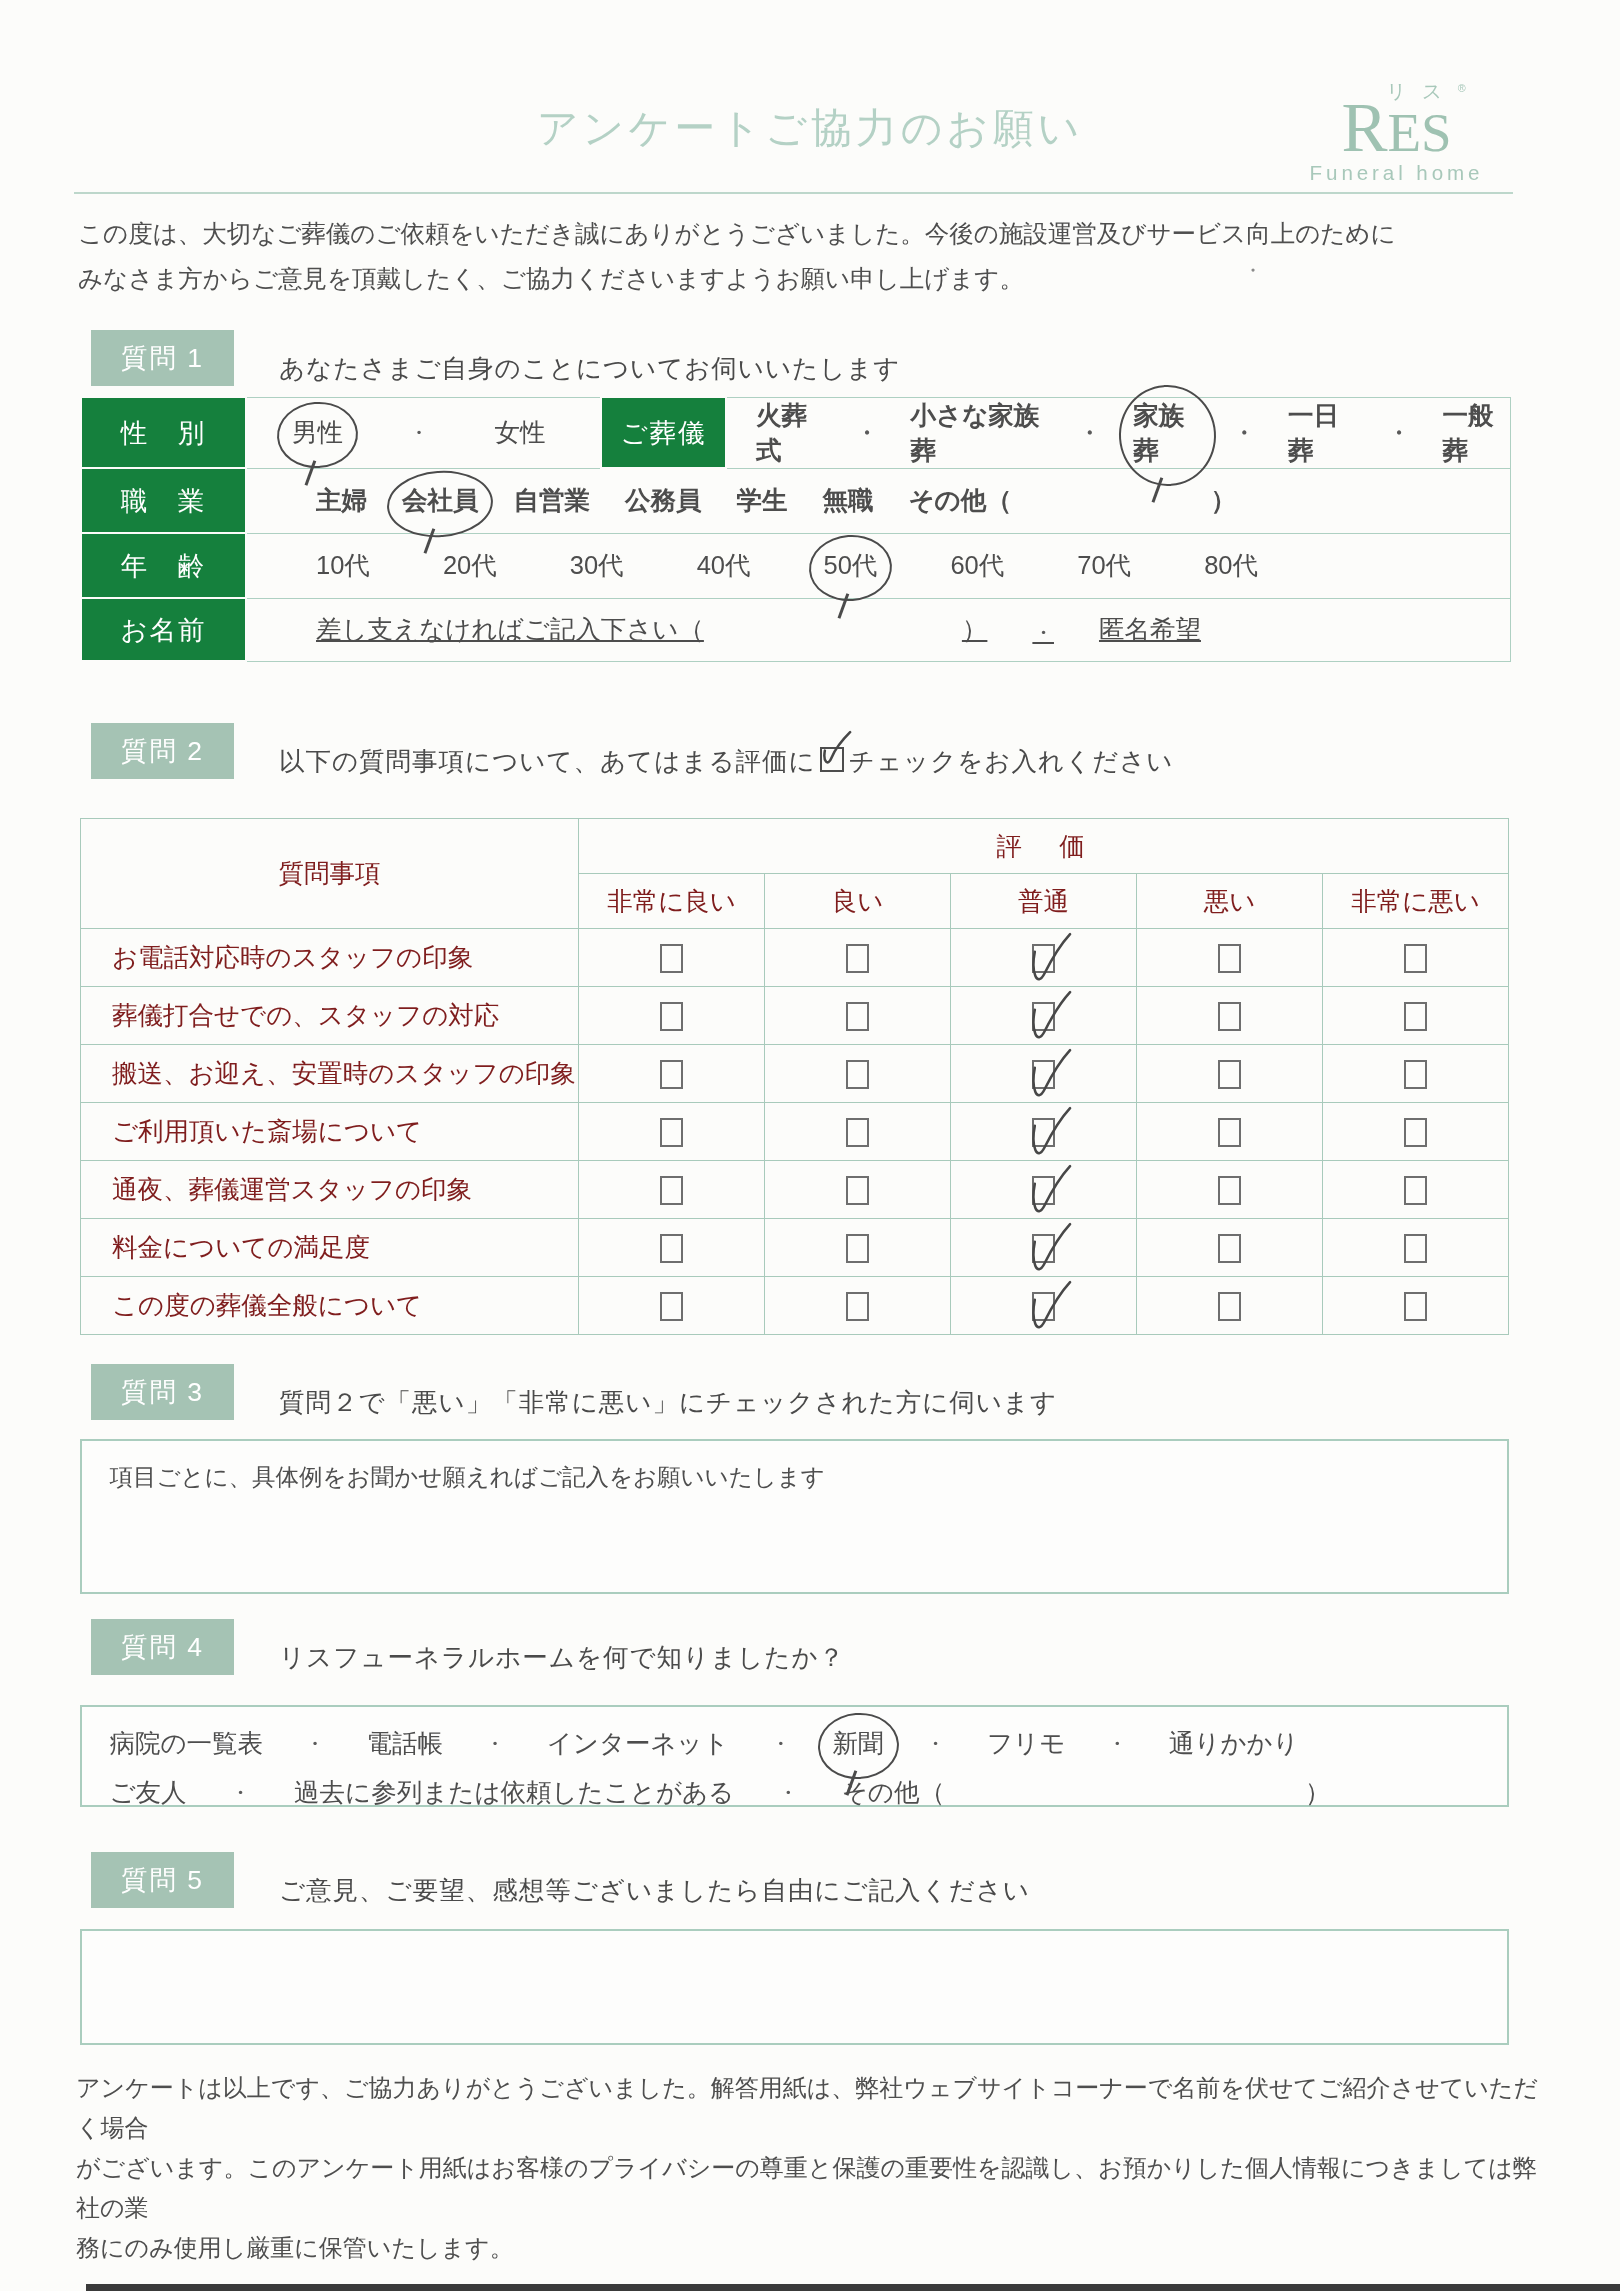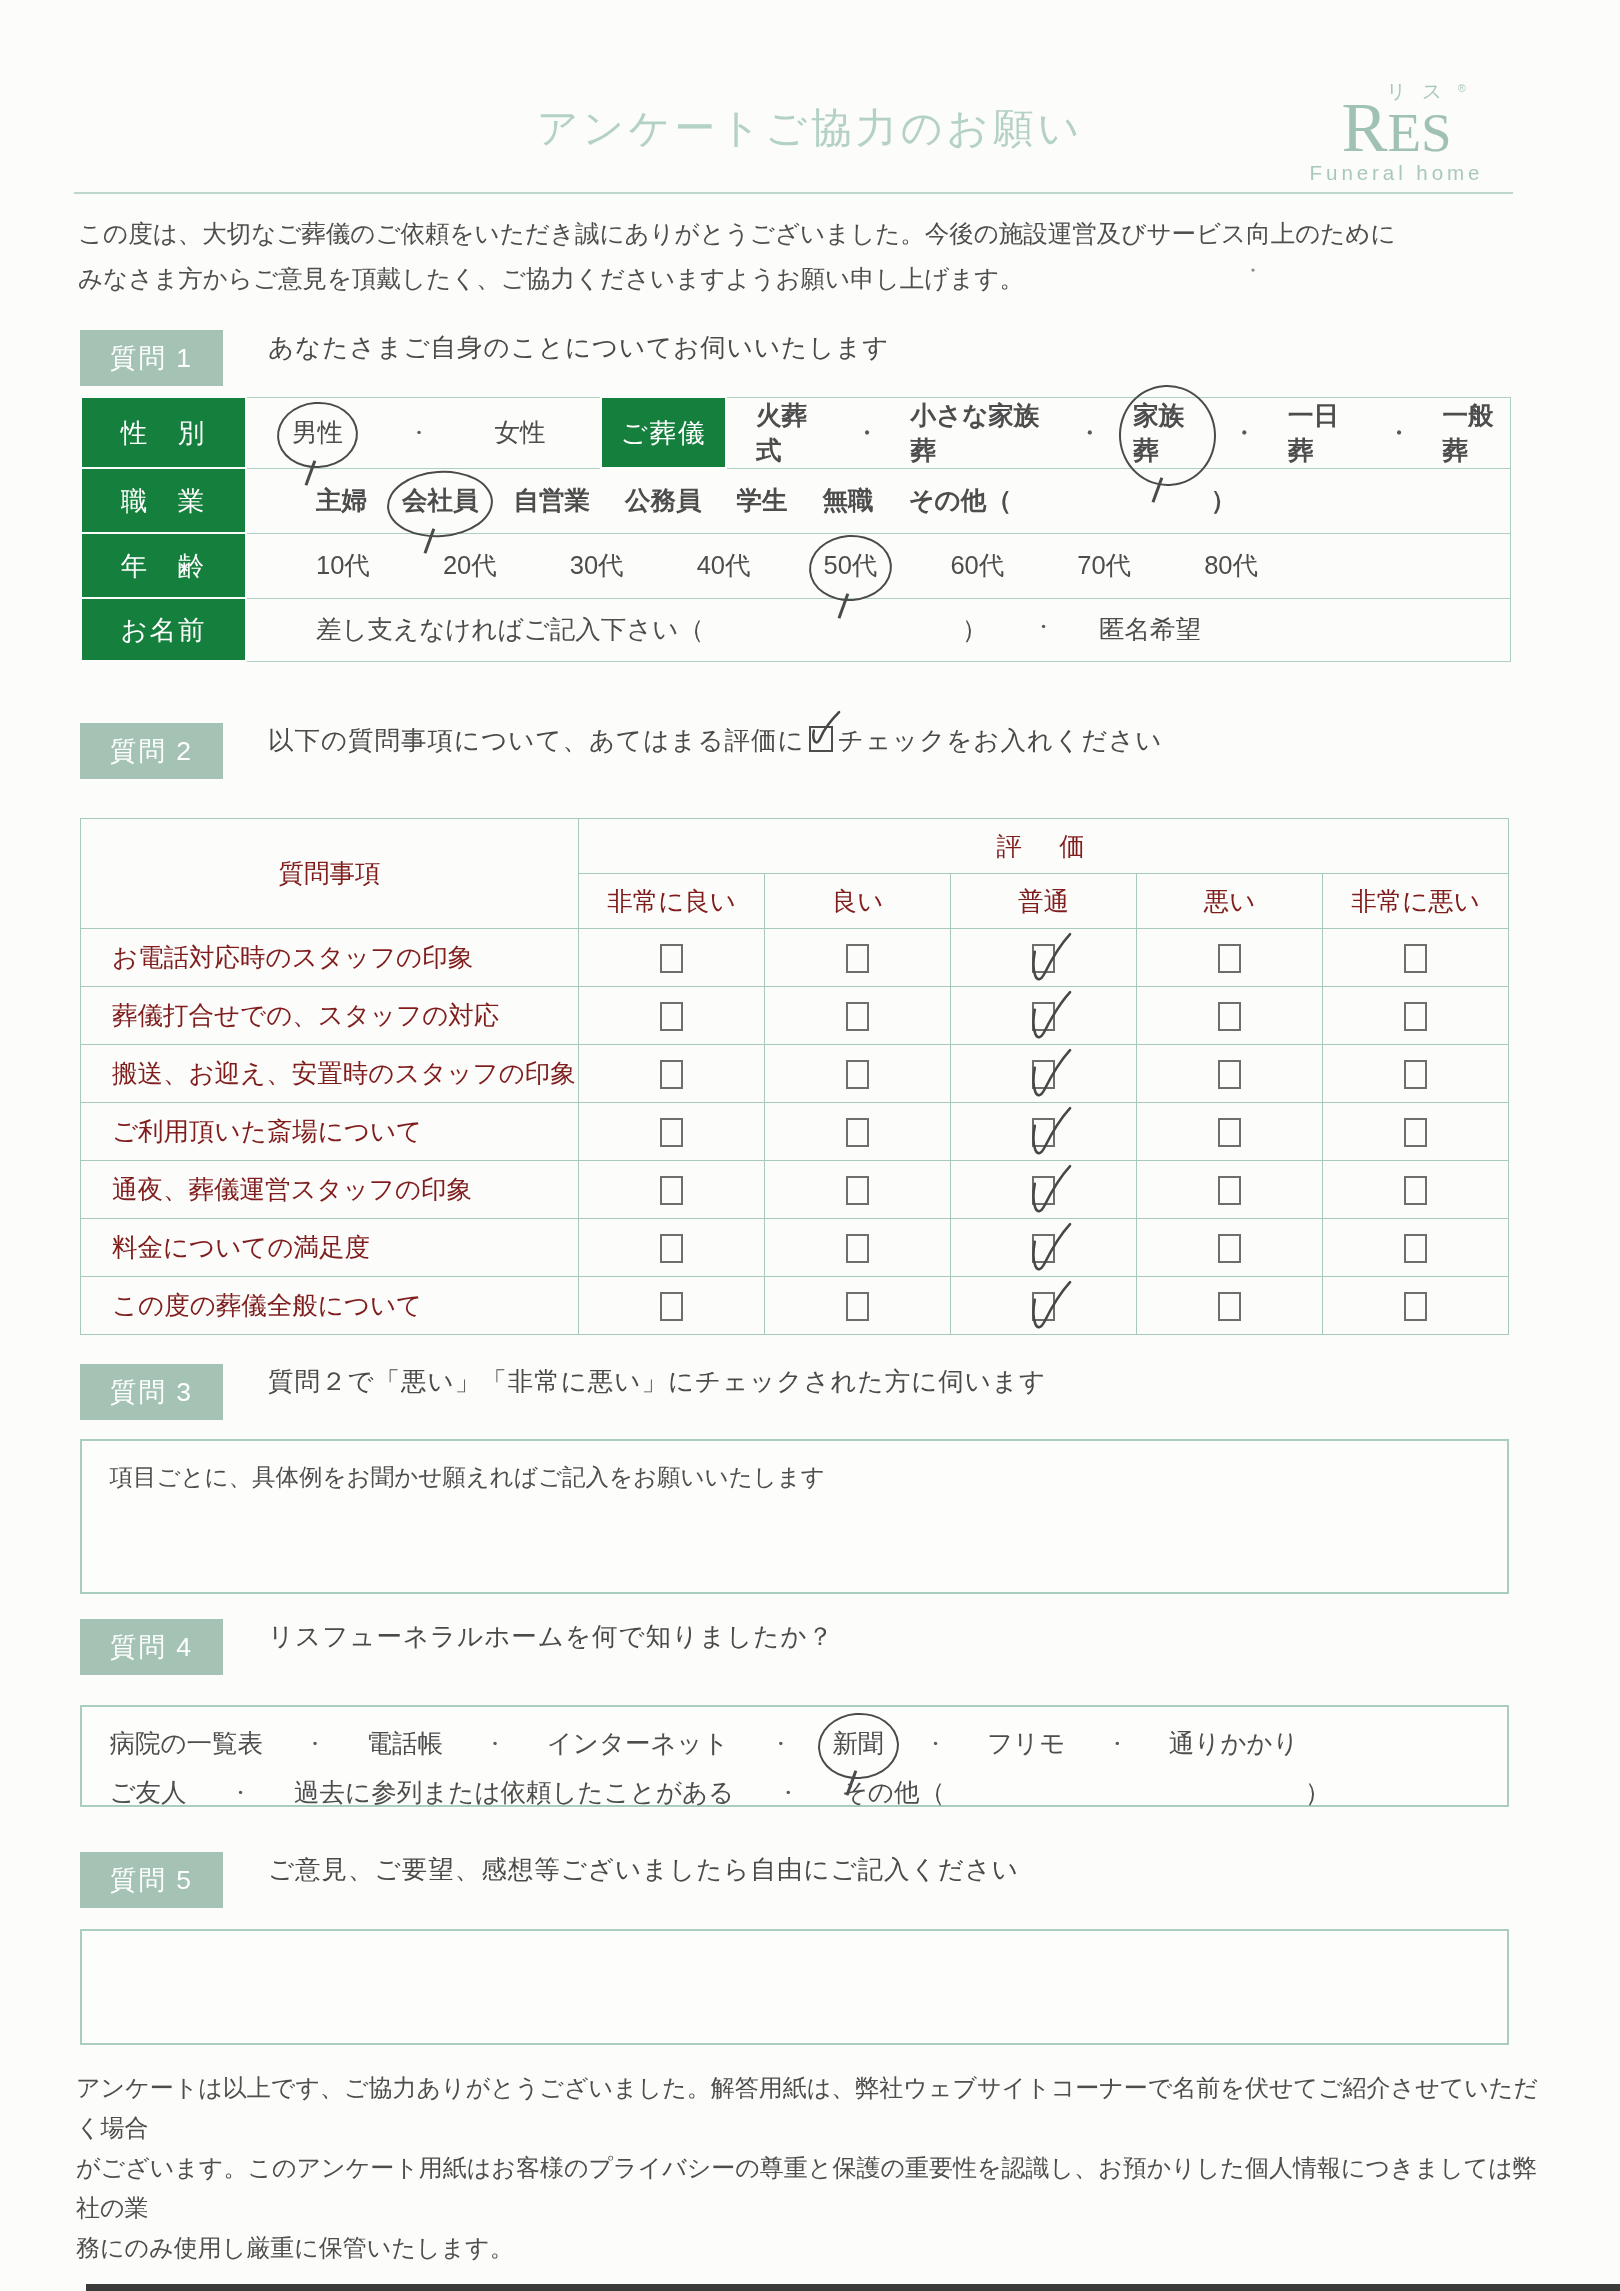--- a/index.html
+++ b/index.html
@@ -18,21 +18,21 @@
   .logo-kana { font-size:19.6px; letter-spacing:15.7px; color:#a8c8ba; margin-left:59px; }
   .logo-kana .reg { font-size:10.8px; letter-spacing:0; vertical-align:5.9px; }
   .logo-main { font-family:"Liberation Serif","DejaVu Serif",serif; line-height:0.9; margin-top:-7.8px; }
   .logo-main .logo-r { font-size:69px; }
   .logo-main .logo-es { font-size:55px; }
   .logo-sub { font-size:20.6px; letter-spacing:3.9px; color:#a8c8ba; margin-top:2px; }
   .header-rule { position:absolute; top:192px; left:74px; width:1439px; border-top:2px solid #bdd7cb; }
   .intro { position:absolute; top:211px; left:78px; width:1470px; font-size:24.5px; line-height:45px; color:#4e4e4e; }
   .artifact-dot { position:absolute; top:257px; left:1243px; font-size:19.6px; color:#8a8a8a; }
   
-  .q-head { position:absolute; left:80px; display:flex; align-items:flex-start; gap:45px; }
+  .q-head { position:absolute; left:91px; display:flex; align-items:flex-end; gap:45px; }
   .badge {
     display:inline-block; width:143px; padding:9.8px 0; text-align:center;
     background:#a5c3b4; color:#ffffff; font-size:26.5px; letter-spacing:2px;
   }
   .q-title { font-size:25.5px; color:#4a4a4a; letter-spacing:1px; }
   .q1-head { top:330px; } .q2-head { top:723px; } .q3-head { top:1364px; }
   .q4-head { top:1619px; } .q5-head { top:1852px; }
   
   table { border-collapse:collapse; table-layout:fixed; }
   .t1 { position:absolute; top:396px; left:80px; width:1429px; }
@@ -51,21 +51,21 @@
   .t2 th { text-align:center; }
   .t2 .cbx-cell { text-align:center; }
   .rating-span { letter-spacing:5.9px; }
   
   .opts { display:flex; align-items:center; }
   .opts .sep { color:#5a5a5a; font-size:21.6px; }
   .opts-gender   { padding-left:45px; gap:65px; }
   .opts-funeral  { padding-left:29px; gap:33px;font-weight:bold; }
   .opts-occupation { padding-left:69px; gap:35px;font-weight:bold; }
   .opts-age      { padding-left:69px; gap:73px; }
-  .name-row { display:flex; align-items:flex-start; padding-left:69px; gap:4px; }
+  .name-row { display:flex; align-items:flex-end; padding-left:69px; gap:4px;text-decoration:underline; }
   .name-row .sep { color:#5a5a5a; font-size:21.6px; margin:0 41px; }
   .fill-gap { display:inline-block; height:1px; }
   .gap-name { width:250px; } .gap-occ { width:129px; } .gap-q4 { width:274px; }
   
   .circled { position:relative; display:inline-block; }
   .circled::after {
     content:""; position:absolute; left:-14.7px; top:-12.7px;
     width:calc(100% + 25.5px); height:calc(100% + 27.4px);
     border:2.5px solid #4b4b4b; border-radius:50%;
     transform:rotate(-4deg); pointer-events:none;

